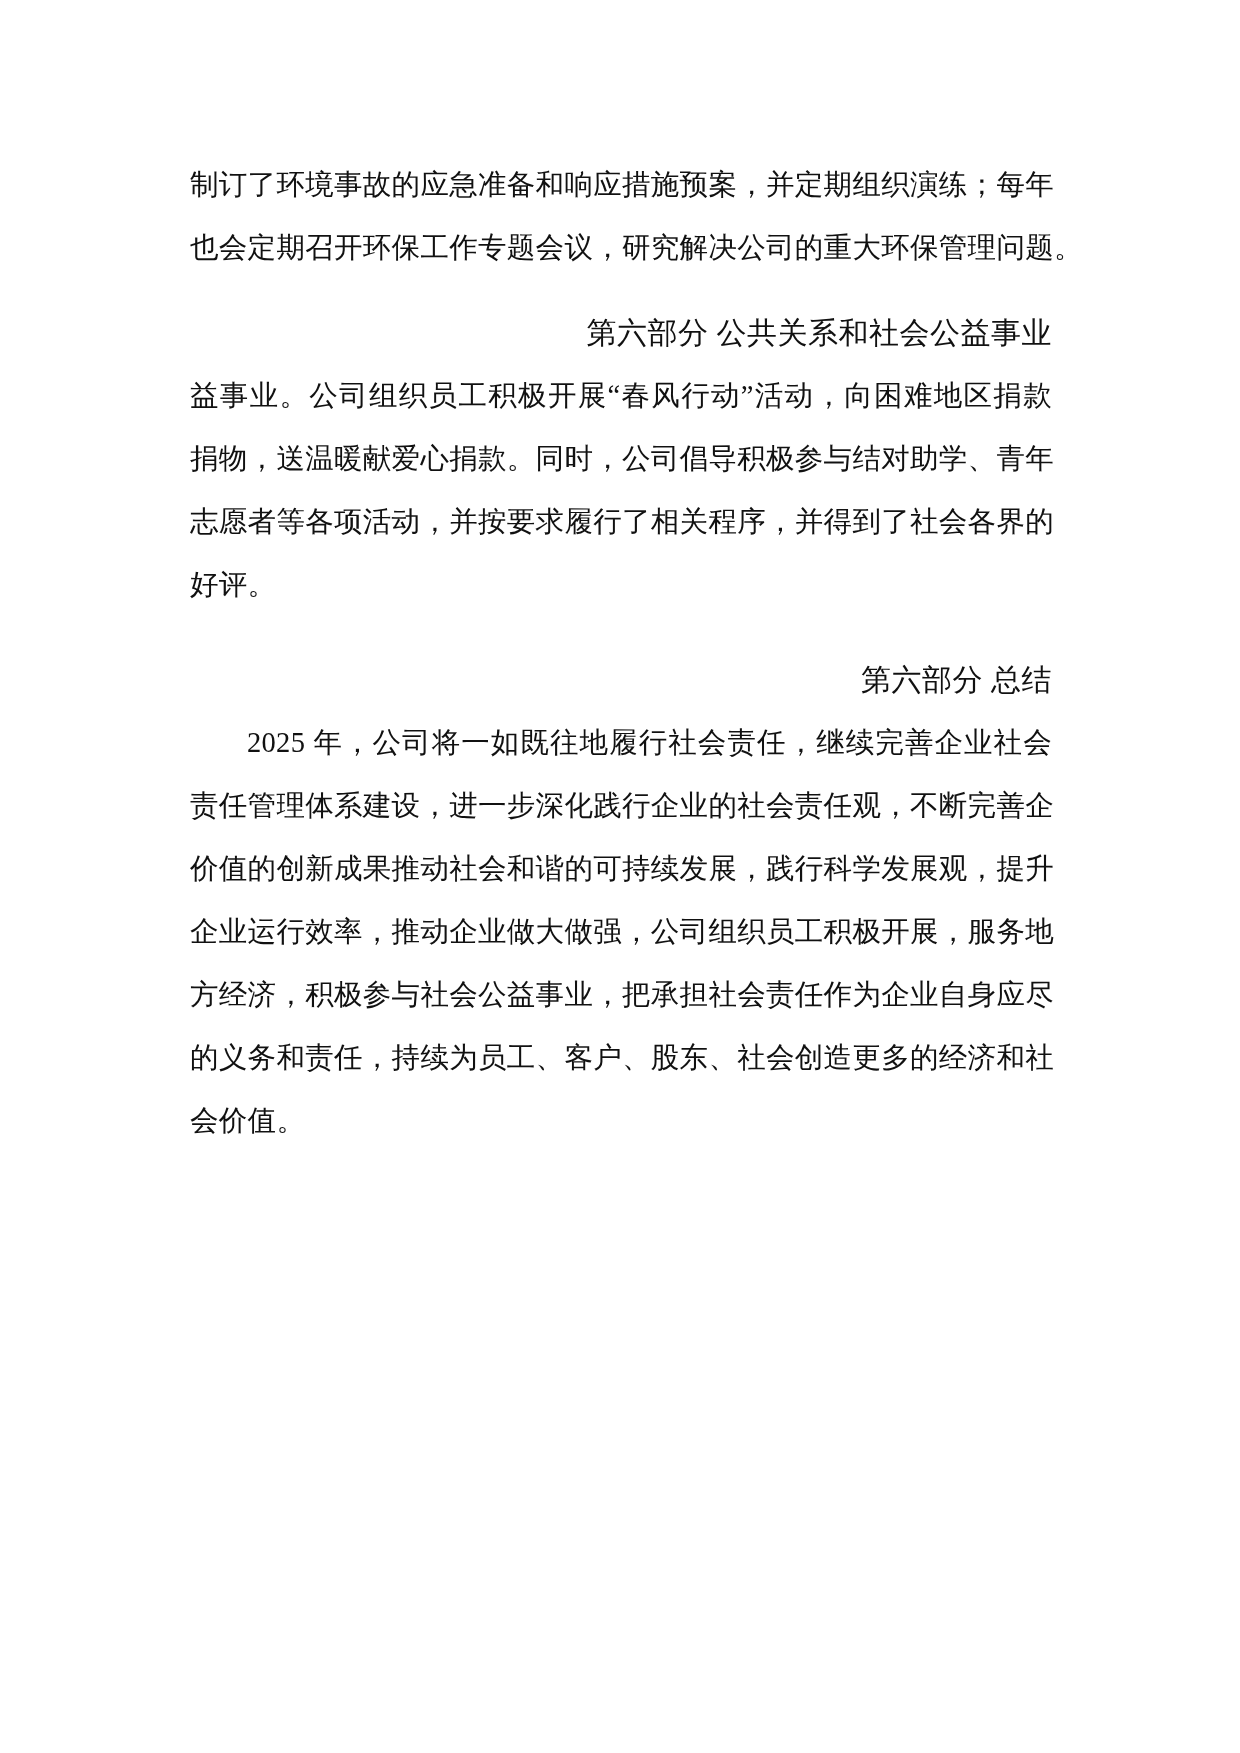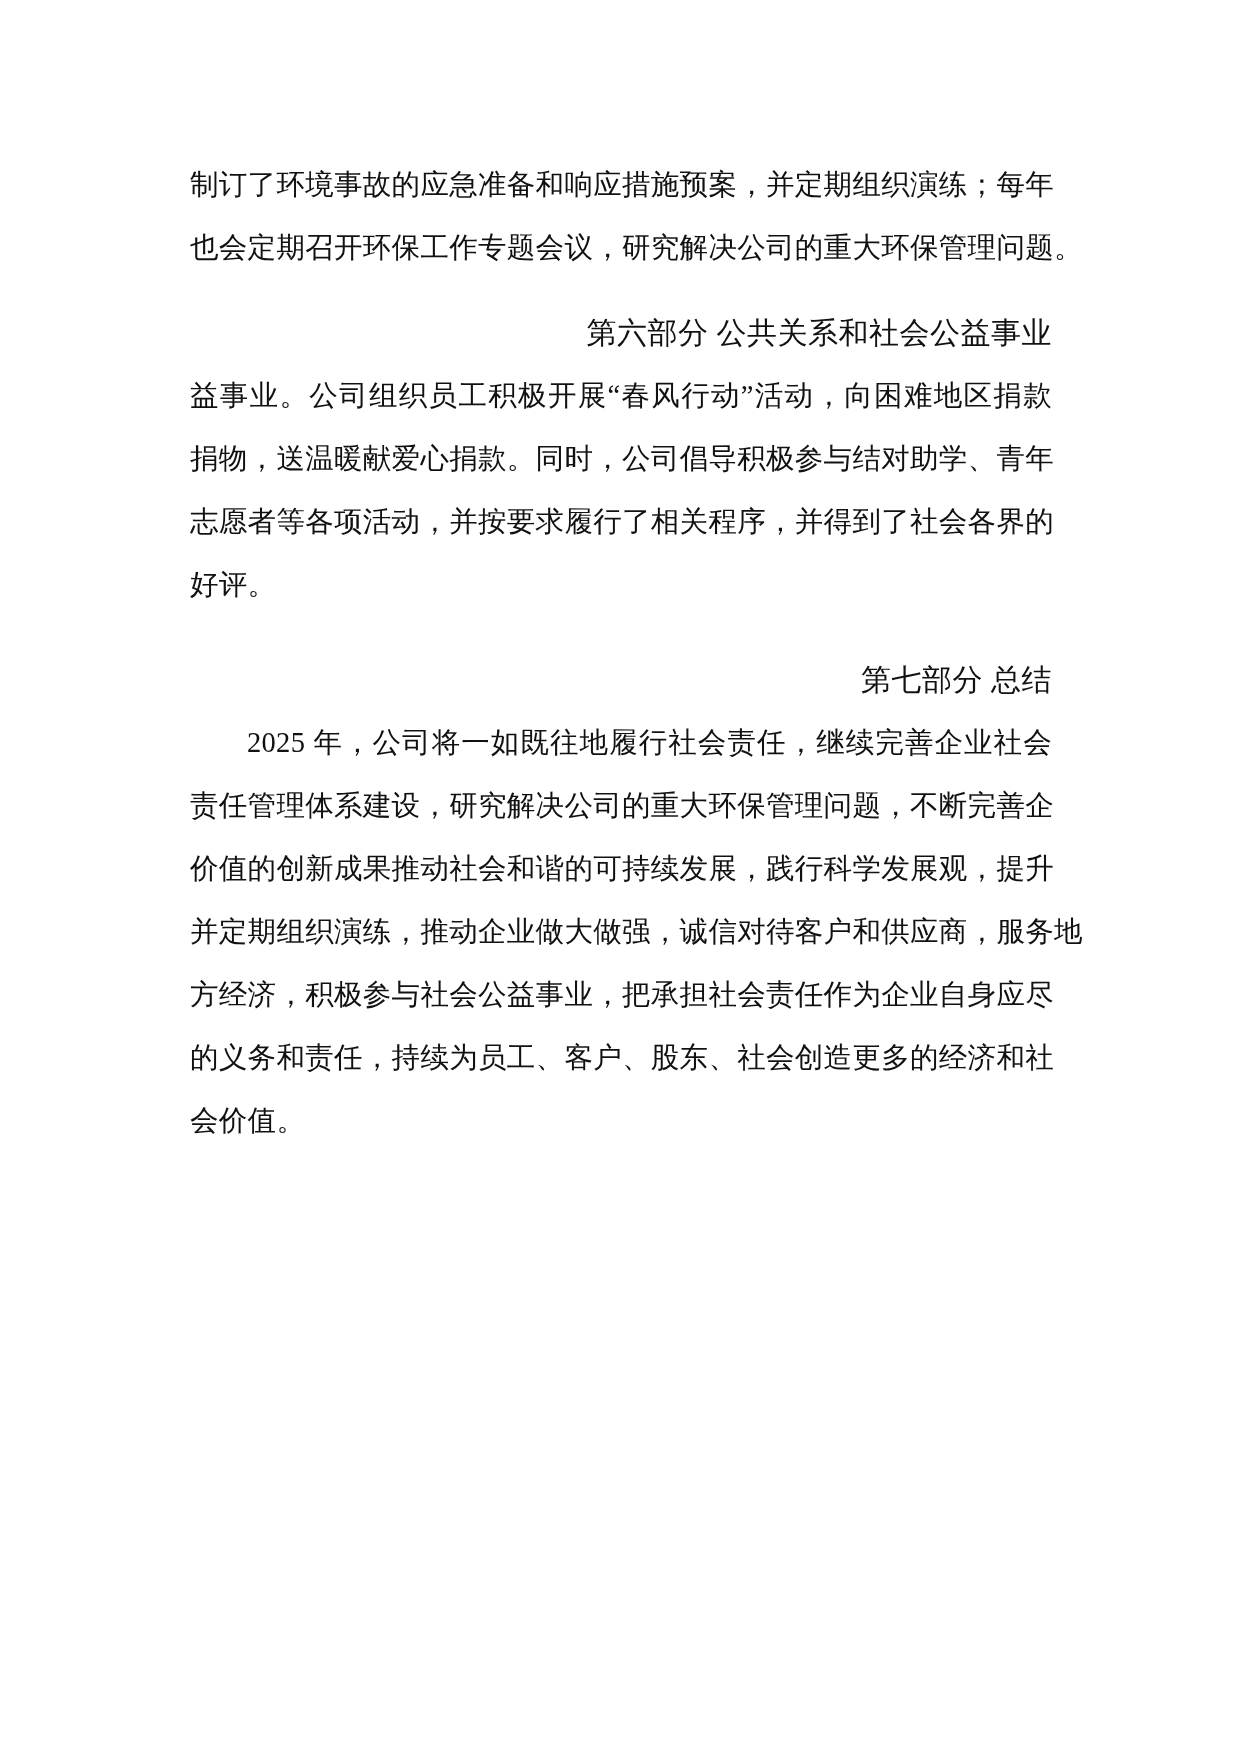--- a/index.html
+++ b/index.html
@@ -80,27 +80,27 @@
     <div class="gap-after-h1"></div>
 
     <div class="para">
       <span class="line">益事业。公司组织员工积极开展“春风行动”活动，向困难地区捐款</span>
       <span class="line">捐物，送温暖献爱心捐款。同时，公司倡导积极参与结对助学、青年</span>
       <span class="line">志愿者等各项活动，并按要求履行了相关程序，并得到了社会各界的</span>
       <span class="line last">好评。</span>
     </div>
 
     <div class="gap-before-h2"></div>
-    <h2 class="heading">第七部分  总结</h2>
+    <h2 class="heading">第六部分  总结</h2>
     <div class="gap-after-h2"></div>
 
     <div class="para">
       <span class="line indent">2025 年，公司将一如既往地履行社会责任，继续完善企业社会</span>
-      <span class="line">责任管理体系建设，研究解决公司的重大环保管理问题，不断完善企</span>
+      <span class="line">责任管理体系建设，进一步深化践行企业的社会责任观，不断完善企</span>
       <span class="line">价值的创新成果推动社会和谐的可持续发展，践行科学发展观，提升</span>
-      <span class="line">并定期组织演练，推动企业做大做强，诚信对待客户和供应商，服务地</span>
+      <span class="line">企业运行效率，推动企业做大做强，公司组织员工积极开展，服务地</span>
       <span class="line">方经济，积极参与社会公益事业，把承担社会责任作为企业自身应尽</span>
       <span class="line">的义务和责任，持续为员工、客户、股东、社会创造更多的经济和社</span>
       <span class="line last">会价值。</span>
     </div>
 
   </div>
 </div>
 
 </body></html>

